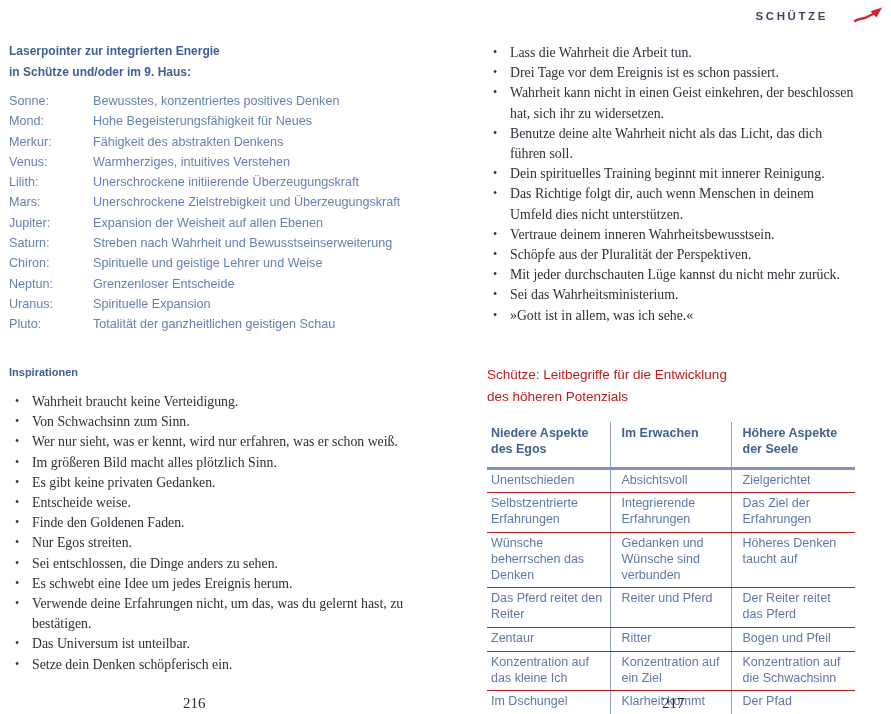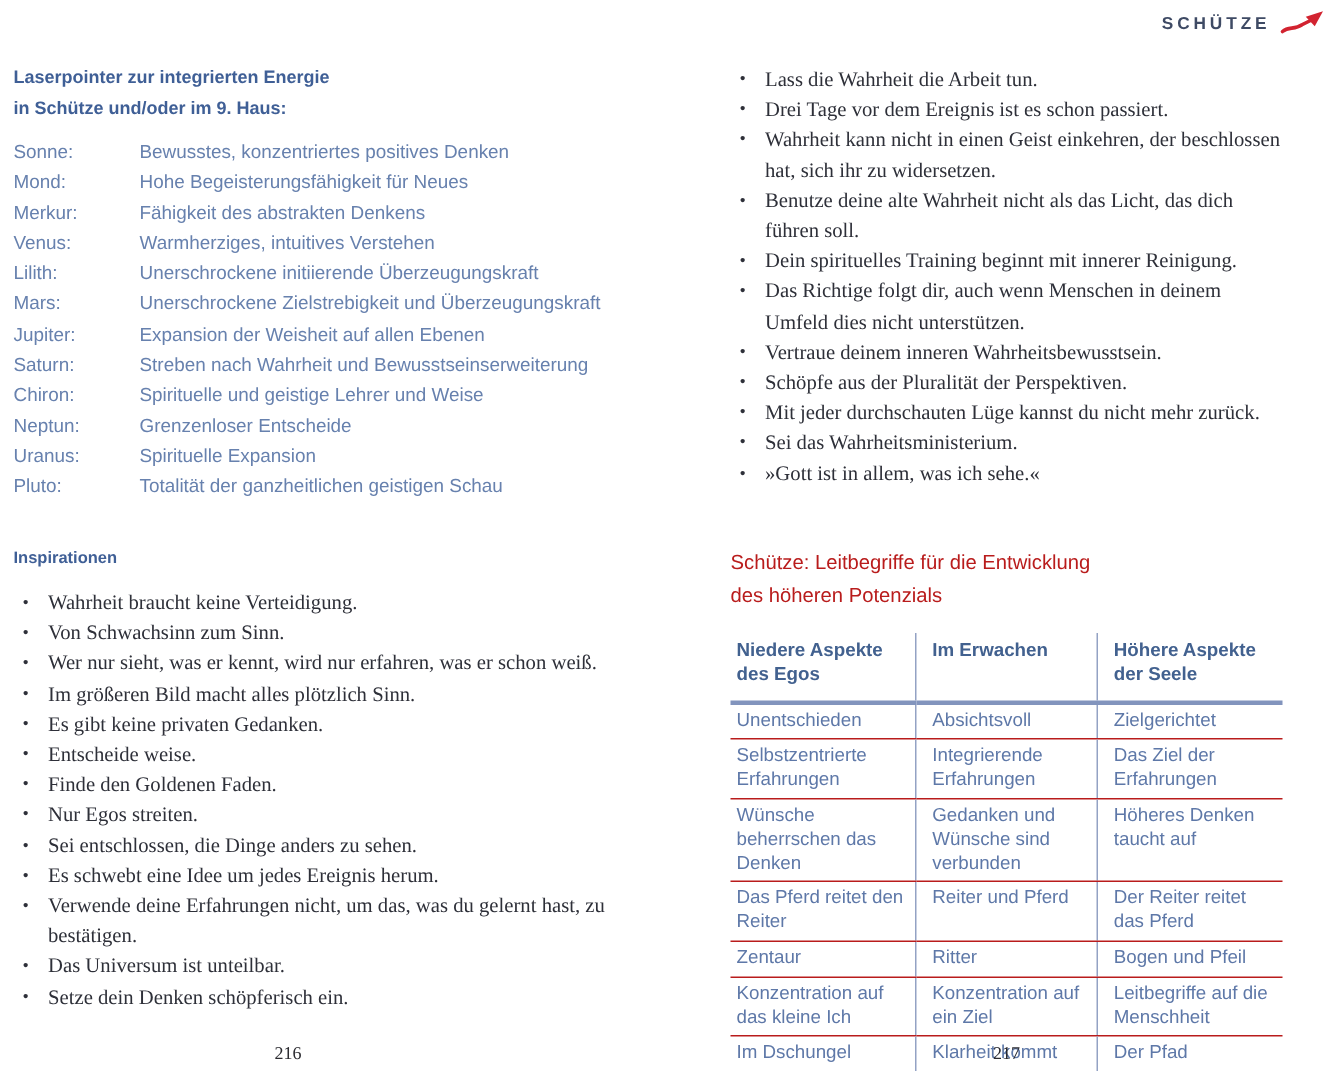--- a/index.html
+++ b/index.html
@@ -7,21 +7,21 @@
   body {
     position:relative;
     background:#ffffff;
     font-family:"Liberation Sans", sans-serif;
     overflow:hidden;
   }
 
   
   .running-header {
     position:absolute; top:7px; right:8px;
-    display:flex; align-items:center; gap:6px;
+    display:flex; align-items:center; gap:25px;
   }
   .running-header .label {
     font-size:11.5px; font-weight:bold; letter-spacing:2.6px;
     color:#3e4a64;
   }
 
   
   .page-left { position:absolute; left:9px; top:0; width:437px; }
   .lp-heading {
     position:absolute; top:41px; left:0;
@@ -71,21 +71,21 @@
     border-bottom:3px solid #8294bd;
     padding-top:4px; padding-bottom:9px;
   }
   td { border-bottom:1px solid #b91c1c; }
   th + th, td + td { border-left:1px solid #93a2c4; padding-left:11px; }
 
   
   .page-number {
     position:absolute; top:695px;
     font-family:"Liberation Serif", serif;
-    font-size:12px; color:#2b2b30;
+    font-size:15px; color:#2b2b30;
   }
   .pn-left { left:183px; }
   .pn-right { left:662px; }
 </style>
 </head>
 <body>
 
 <div class="running-header">
   <span class="label">SCHÜTZE</span>
   <span style="display:inline-flex;">
@@ -230,21 +230,21 @@
           <td>Der Reiter reitet das Pferd</td>
         </tr>
         <tr>
           <td>Zentaur</td>
           <td>Ritter</td>
           <td>Bogen und Pfeil</td>
         </tr>
         <tr>
           <td>Konzentration auf das kleine Ich</td>
           <td>Konzentration auf ein Ziel</td>
-          <td>Leitbegriffe auf die Menschheit</td>
+          <td>Konzentration auf die Schwachsinn</td>
         </tr>
         <tr>
           <td>Im Dschungel</td>
           <td>Klarheit kommt</td>
           <td>Der Pfad</td>
         </tr>
       </tbody>
     </table>
   </div>
 </div>

